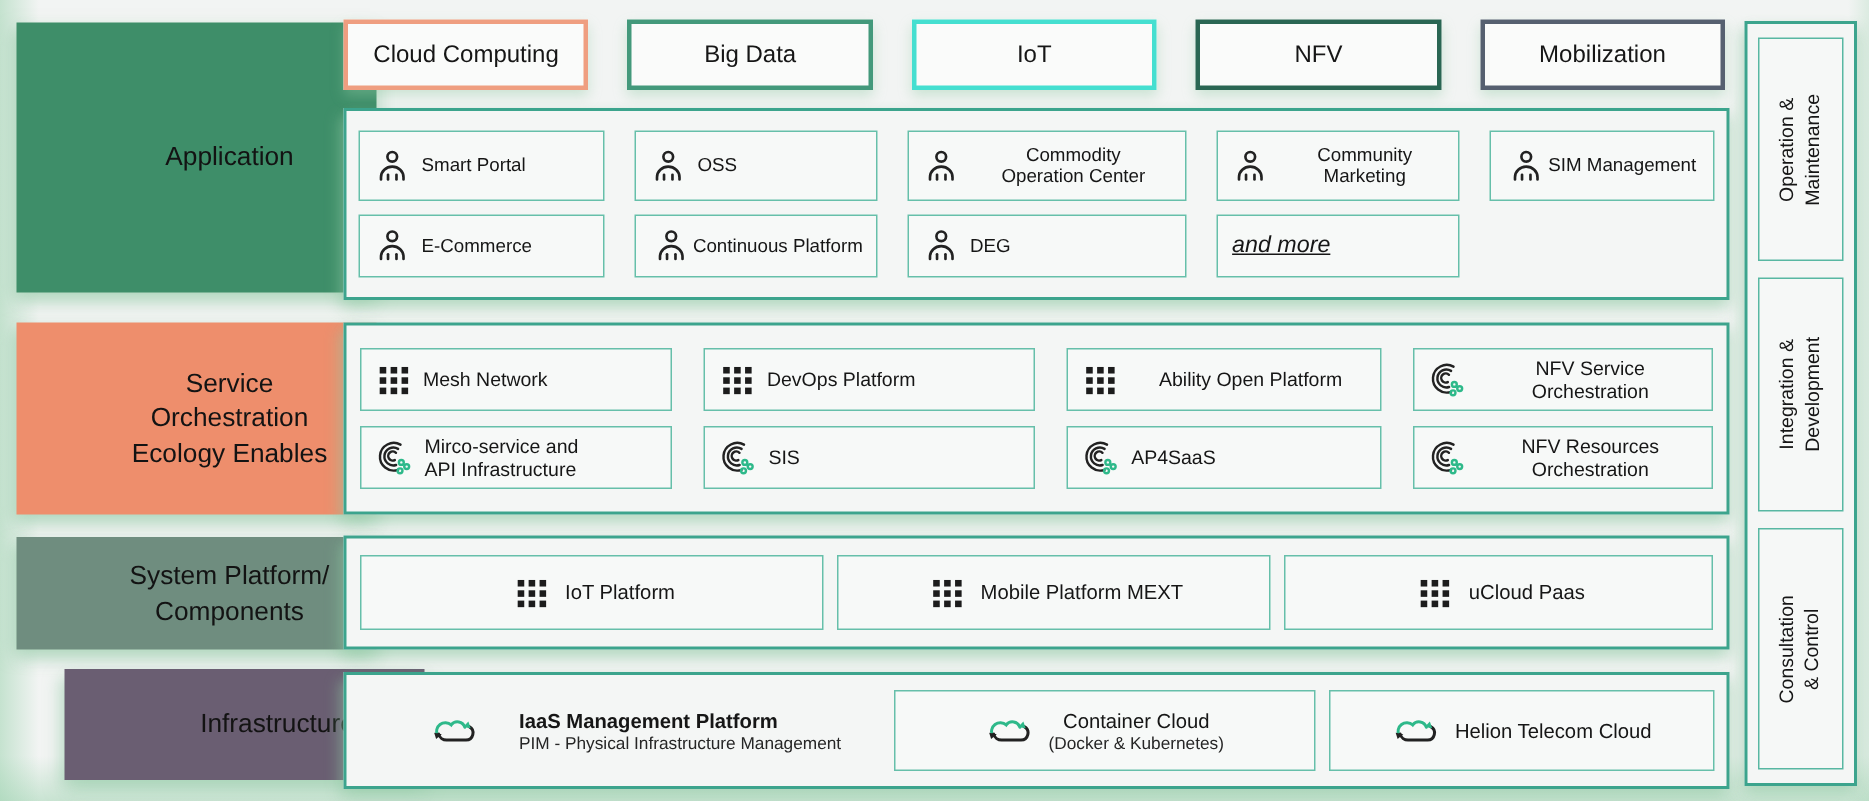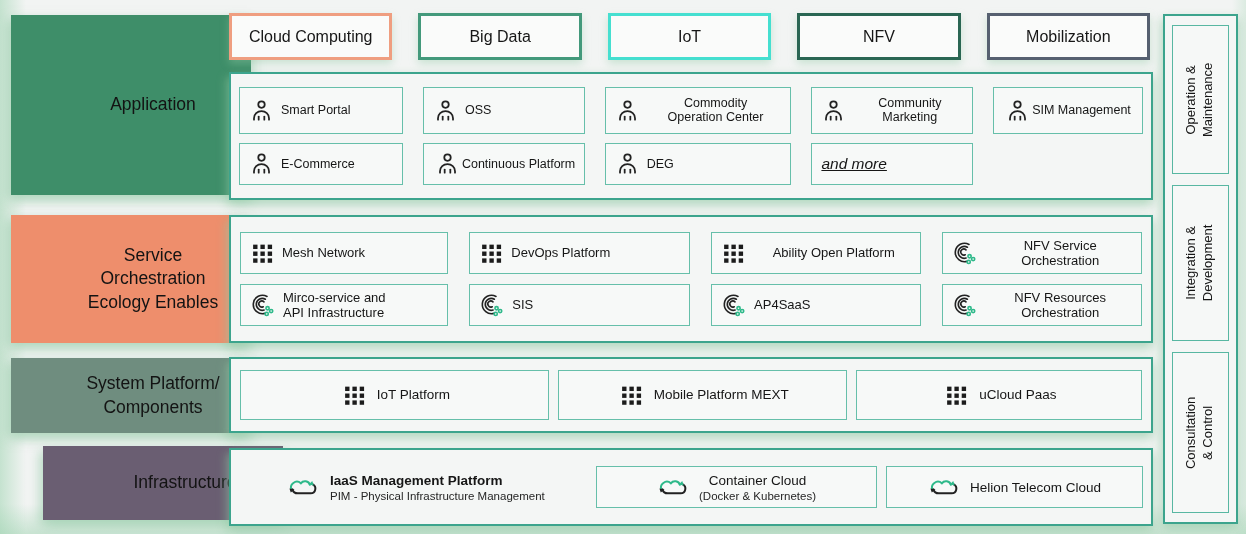--- a/index.html
+++ b/index.html
@@ -47,23 +47,23 @@
   .item.ctr .lbl{flex:1;text-align:center;}
   .item.tight{gap:2px;padding-left:11px;}
   .app-grid{display:grid;grid-template-columns:151fr 149fr 172fr 149fr 138fr;gap:9px 20px;padding:13px 8px;height:100%;}
   .more-lbl{flex:1;text-align:left;font-style:italic;text-decoration:underline;font-size:15.5px;}
   .svc-grid{display:grid;grid-template-columns:217fr 230fr 219fr 208fr;gap:10px 21px;padding:15px 9px;height:100%;}
   .svc-grid .item{font-size:13px;}
   .sys-row{display:flex;gap:9px;padding:11px 9px;height:100%;}
   .sys-row .item{justify-content:center;gap:10px;font-size:13.5px;}
   .sys-row .item:nth-child(1){flex:311}.sys-row .item:nth-child(2){flex:290}.sys-row .item:nth-child(3){flex:287}
   .infra-row{display:flex;align-items:center;gap:9px;padding:11px 8px;height:100%;}
-  .infra-item{display:flex;align-items:center;gap:12px;font-size:13.5px;}
+  .infra-item{display:flex;align-items:center;gap:28px;font-size:13.5px;}
   .infra-plain{margin-left:48px;width:300px;}
-  .infra-boxed{height:42px;border:1px solid #66BFAA;background:#f7f9f8;justify-content:center;gap:11px;}
+  .infra-boxed{height:54px;border:1px solid #66BFAA;background:#f7f9f8;justify-content:center;gap:11px;}
   .ib2{width:281px}.ib3{width:257px}
   .t1{font-size:13.5px;}
   .t1.bold{font-weight:700;}
   .t2{font-size:11.5px;margin-top:2px;color:#262626;}
   .infra-boxed .txt{text-align:center;}
   
   .sidebar{
     position:absolute;left:1163px;top:14px;width:75px;height:510px;
     border:2px solid #3CA48D;background:#f4f6f5;
     display:flex;flex-direction:column;gap:11px;padding:9px 7px;

